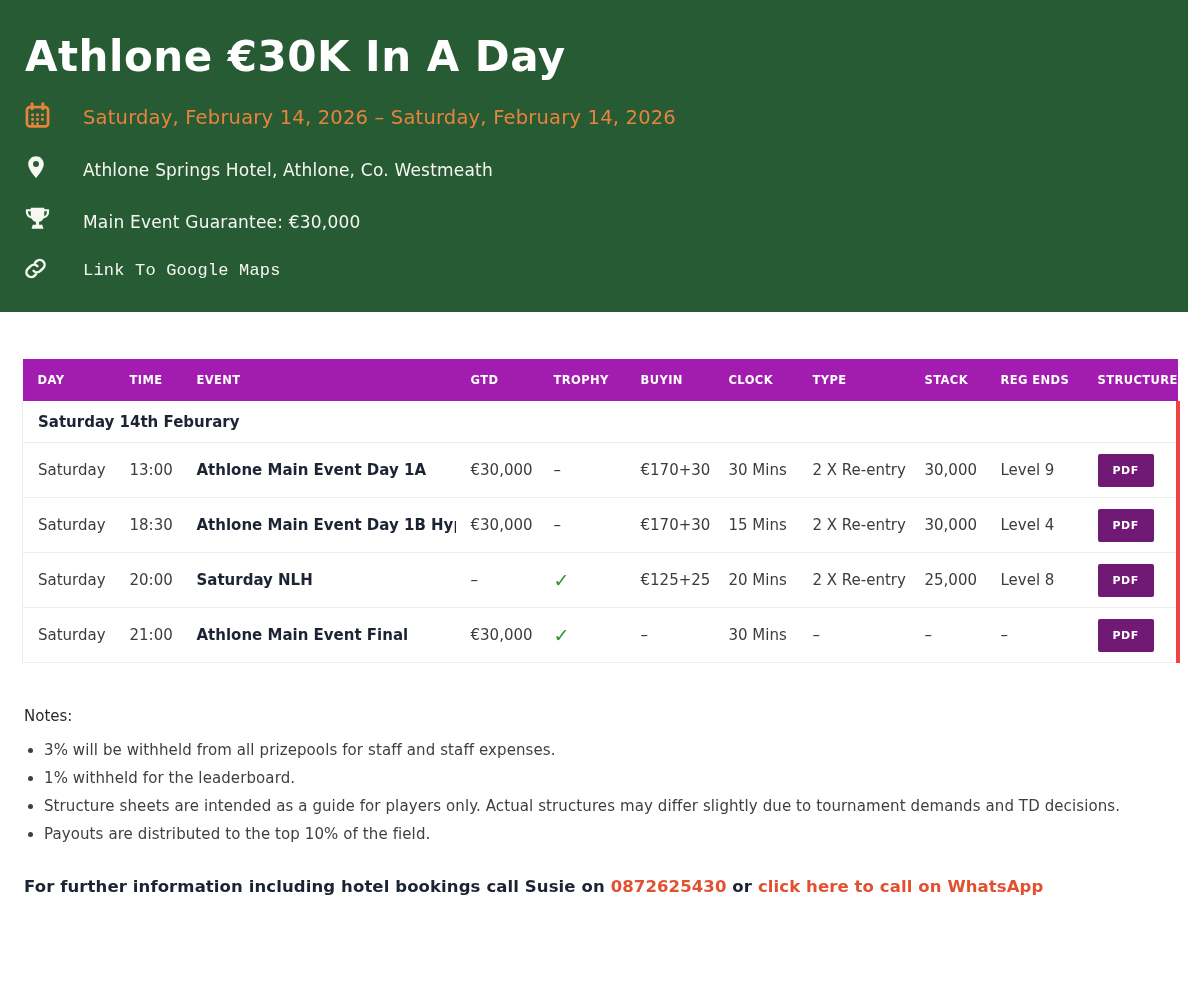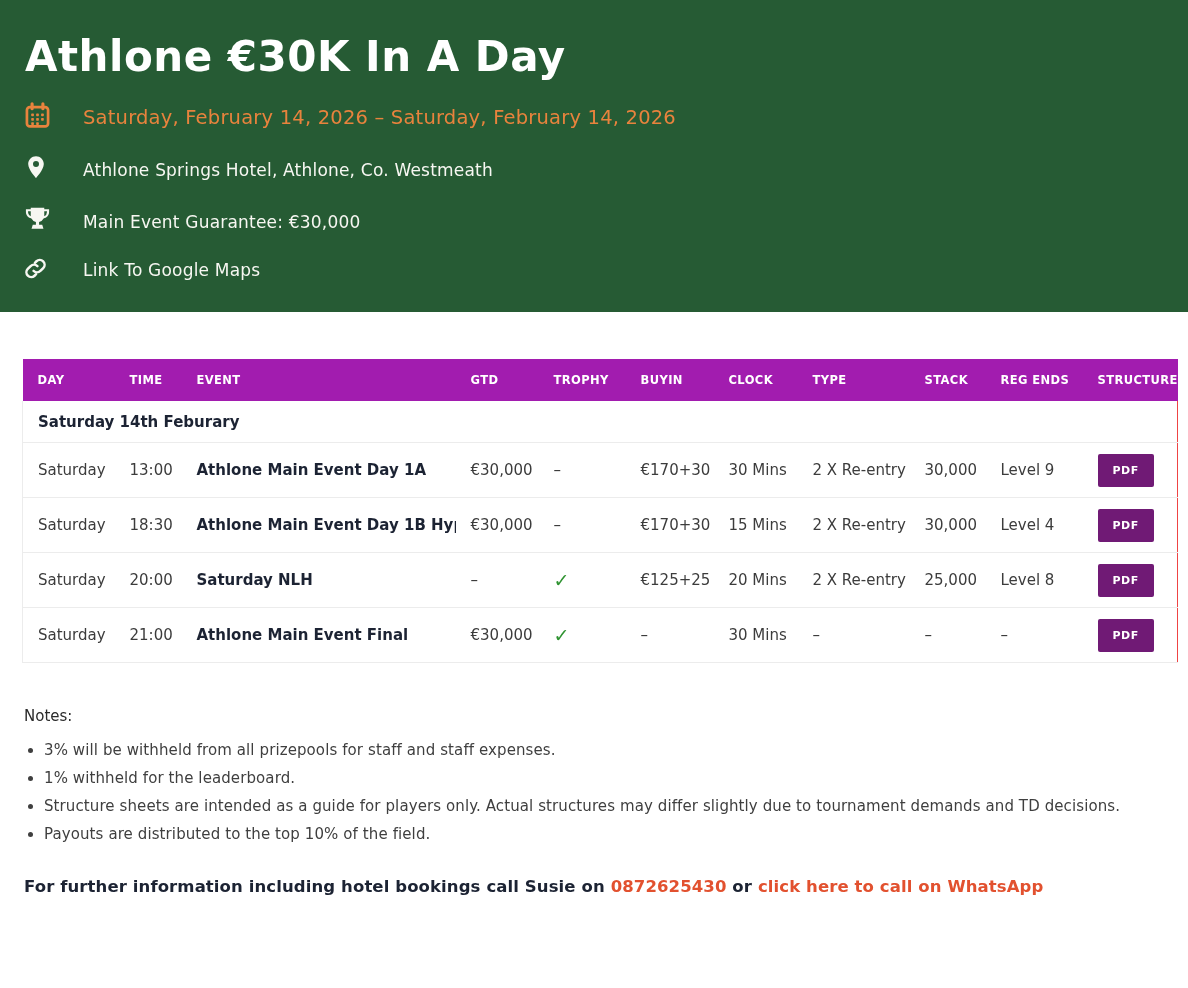--- a/index.html
+++ b/index.html
@@ -2,35 +2,35 @@
 <html><head>
 <meta charset="utf-8">
 <style>
   html,body{margin:0;padding:0;background:#ffffff;font-family:"DejaVu Sans","Liberation Sans",sans-serif;color:#3f3f3f;}
   .page{width:1188px;min-height:988px;background:#fff;overflow:hidden;}
 
   
   .hero{background:#265B34;padding:34px 24px 30px 24px;}
   .hero-title{color:#ffffff;font-size:42px;font-weight:800;letter-spacing:.5px;margin:0 0 22px 1px;line-height:1.1;}
   .info-line{display:flex;align-items:flex-end;margin-bottom:25px;gap:23px;}
-  .info-line:last-child{margin-bottom:2px;}
+  .info-line:last-child{margin-bottom:2px;font-family:Liberation Mono, monospace;}
   .info-icon{width:36px;flex:0 0 36px;display:flex;align-items:center;}
   .date-text{color:#E8833D;font-size:19.5px;letter-spacing:.2px;}
   .hero-text{color:#f7f7f2;font-size:17px;letter-spacing:.2px;}
   a.hero-link{color:#f7f7f2;text-decoration:none;cursor:pointer;}
 
   
   .table-wrap{margin:47px 11px 0 22px;}
   table.schedule{width:100%;border-collapse:collapse;table-layout:fixed;}
   thead th{background:#a21caf;color:#ffffff;font-size:11.5px;font-weight:bold;letter-spacing:.4px;
            text-align:left;padding:14px 6px 14px 15px;white-space:nowrap;}
   tbody td{font-size:15px;color:#3c3c3c;padding:0 6px 0 15px;height:54px;vertical-align:middle;
            border-bottom:1px solid #ececec;white-space:nowrap;overflow:hidden;}
   tbody tr td:first-child{border-left:1px solid #ececec;}
-  tbody tr td:last-child{border-right:1px solid #ef4444;}
+  tbody tr td:last-child{border-right:4px solid #ef4444;}
   tr.section-row td{font-size:15px;font-weight:bold;color:#1C2333;height:41px;}
   td.event-cell{font-weight:bold;color:#1C2333;}
   td.check-cell{color:#2F9331;font-weight:bold;font-size:19px;}
   .pdf-btn{background:#701a75;color:#ffffff;border:none;font-family:inherit;font-size:11px;font-weight:bold;
            letter-spacing:.5px;padding:10px 15px;border-radius:2px;cursor:pointer;}
 
   
   .notes{margin:44px 24px 0 24px;}
   .notes-heading{font-size:15px;font-weight:normal;color:#2b2b2b;margin:0 0 16px 0;}
   .notes ul{margin:0;padding-left:20px;}

